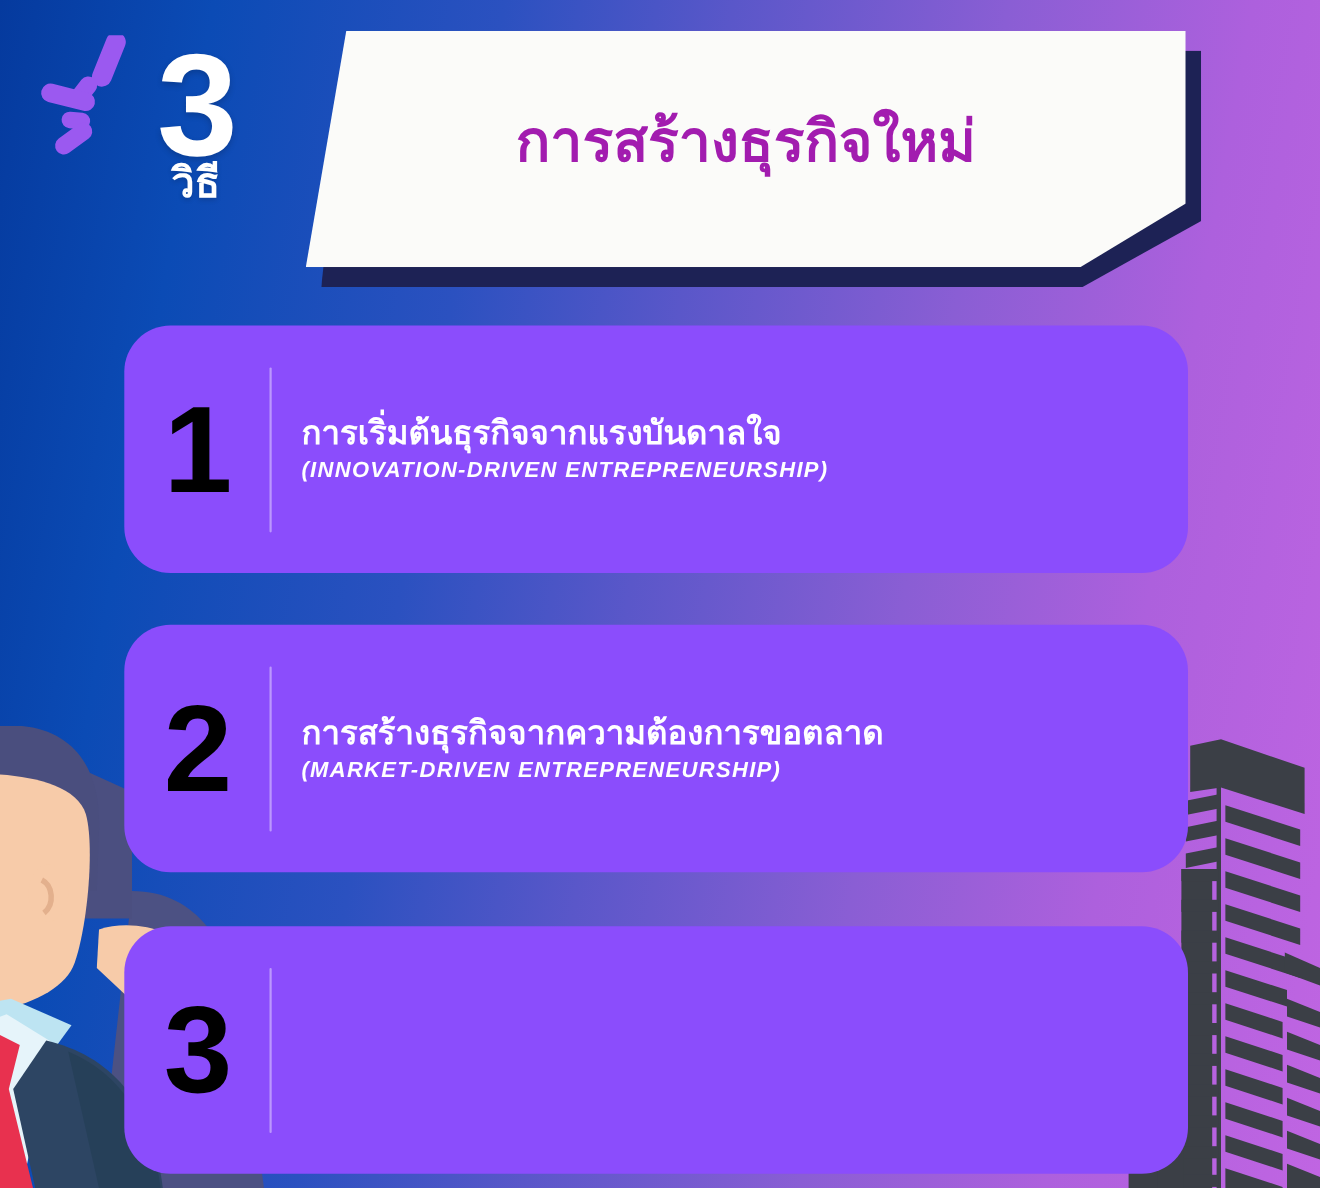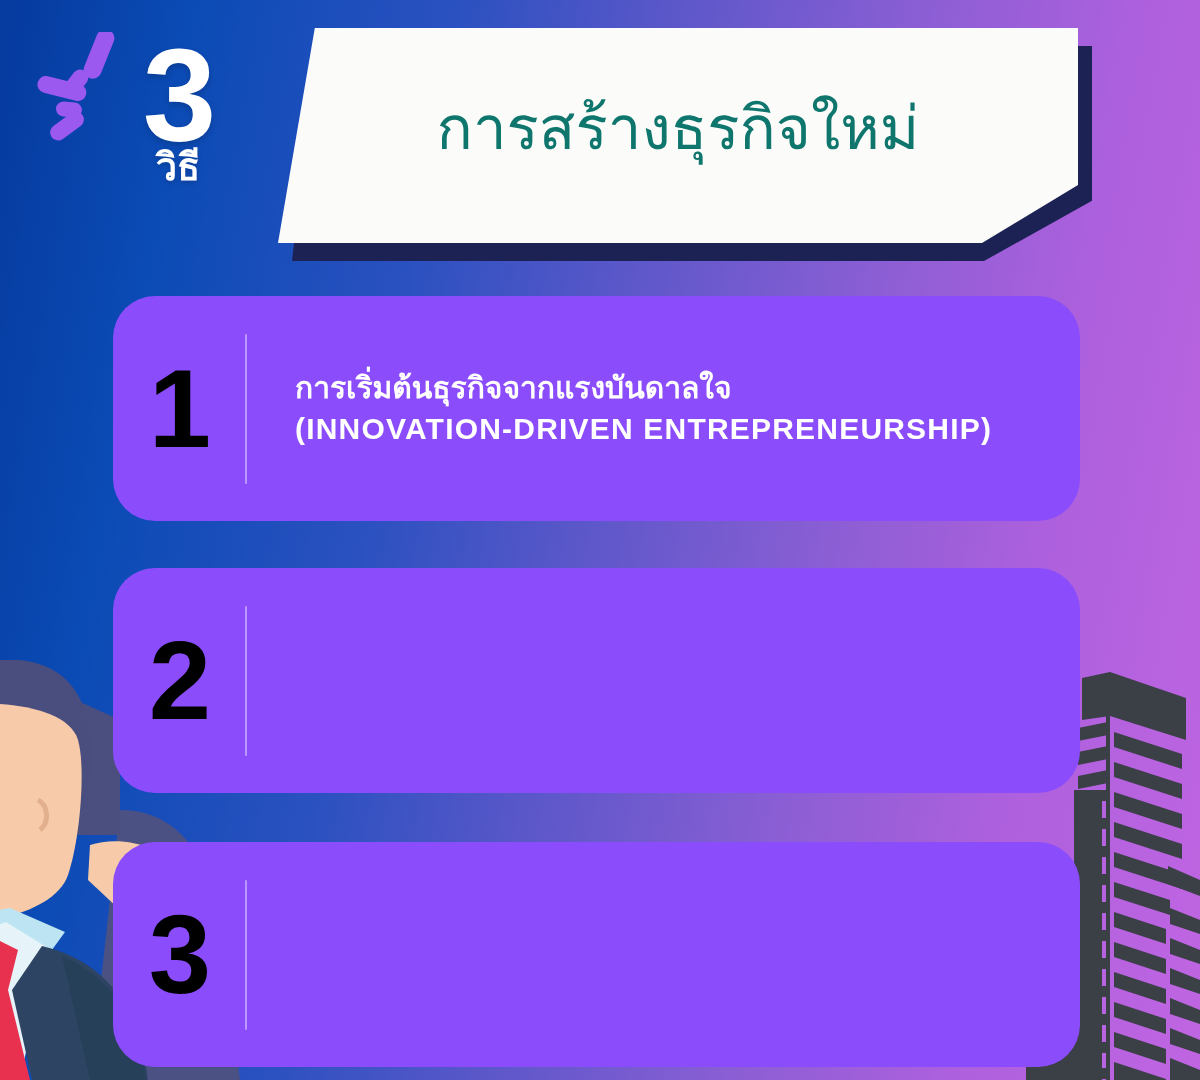--- a/index.html
+++ b/index.html
@@ -60,22 +60,22 @@
     clip-path:polygon(3.0% 0%, 100% 0%, 100% 72%, 86.5% 100%, 0% 100%);
   }
   .banner {
     position:absolute; left:278px; top:28px;
     width:800px; height:215px;
     background:#fbfbf9;
     clip-path:polygon(4.6% 0%, 100% 0%, 100% 73%, 88% 100%, 0% 100%);
     display:flex; align-items:center; justify-content:center;
   }
   .banner-title {
-    color:#0f766e;
-    font-size:60px; font-weight:normal;
+    color:#a21caf;
+    font-size:52px; font-weight:bold;
     letter-spacing:0px;
     line-height:1;
     padding-bottom:14px;
     white-space:nowrap;
   }
 
   
   .card {
     position:absolute; left:113px; width:967px;
     background:#8b4dfc;
@@ -92,28 +92,29 @@
     color:#000000;
     font-size:112px; font-weight:bold;
     line-height:1;
     letter-spacing:-2px;
   }
   .card-divider {
     width:2px; height:150px; flex:0 0 2px;
     background:rgba(255,255,255,0.42);
     border-radius:2px;
   }
-  .card-text { padding-left:48px; padding-right:22px; color:#ffffff; }
+  .card-text { padding-left:27px; padding-right:22px; color:#ffffff; }
   .card-th {
     font-size:30px; font-weight:bold; line-height:1.25;
     margin-bottom:2px;
   }
   .card-en {
-    font-size:30px; font-weight:bold; line-height:1.3;
+    font-size:20px; font-weight:bold; line-height:1.3;
     letter-spacing:1.2px;
+    font-style:italic;
   }
 </style>
 </head>
 <body>
 
 <div class="canvas">
 
   <svg class="art person" viewBox="0 0 330 420" xmlns="http://www.w3.org/2000/svg">
 
     <path d="M150 150 C210 150 240 200 248 260 L270 420 L120 420 Z" fill="#4c5183"></path>
@@ -231,20 +232,22 @@
     <div class="card-text">
       <div class="card-th">การเริ่มต้นธุรกิจจากแรงบันดาลใจ</div>
       <div class="card-en">(INNOVATION-DRIVEN ENTREPRENEURSHIP)</div>
     </div>
   </div>
 
   <div class="card" id="card-2">
     <div class="card-num">2</div>
     <div class="card-divider"></div>
     <div class="card-text">
+      <div class="card-th">การสร้างธุรกิจจากความต้องการขอตลาด</div>
+      <div class="card-en">(MARKET-DRIVEN ENTREPRENEURSHIP)</div>
     </div>
   </div>
 
   <div class="card" id="card-3">
     <div class="card-num">3</div>
     <div class="card-divider"></div>
   </div>
 
 </div>
 

